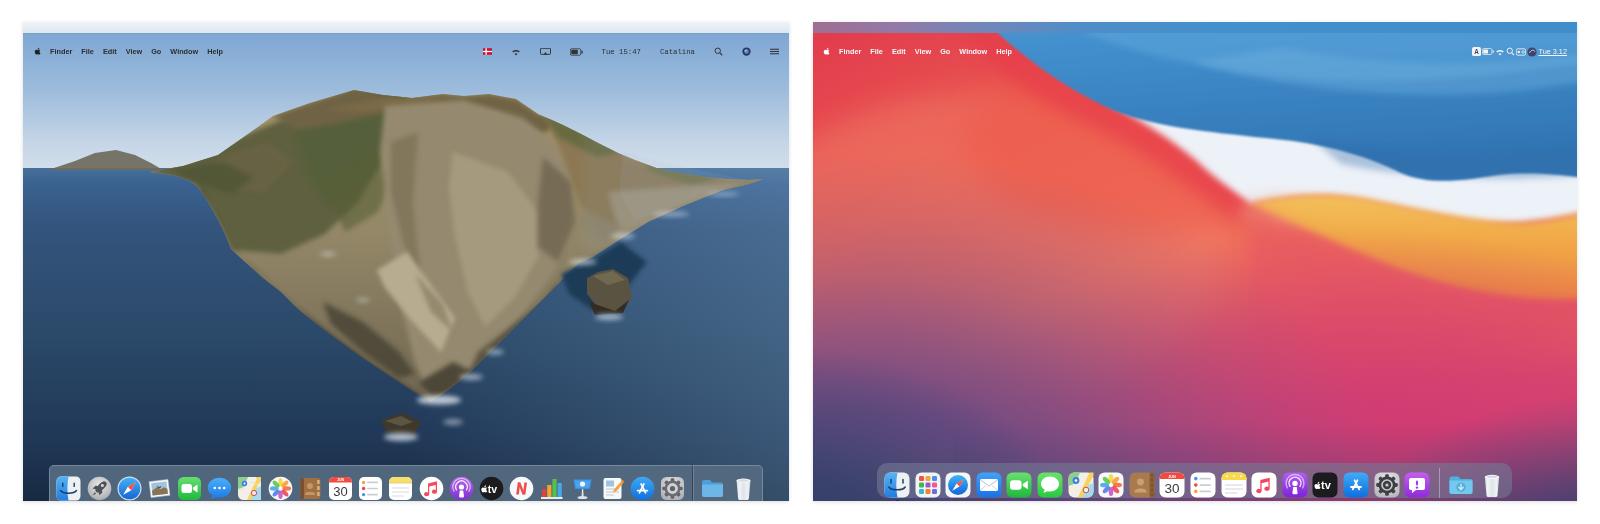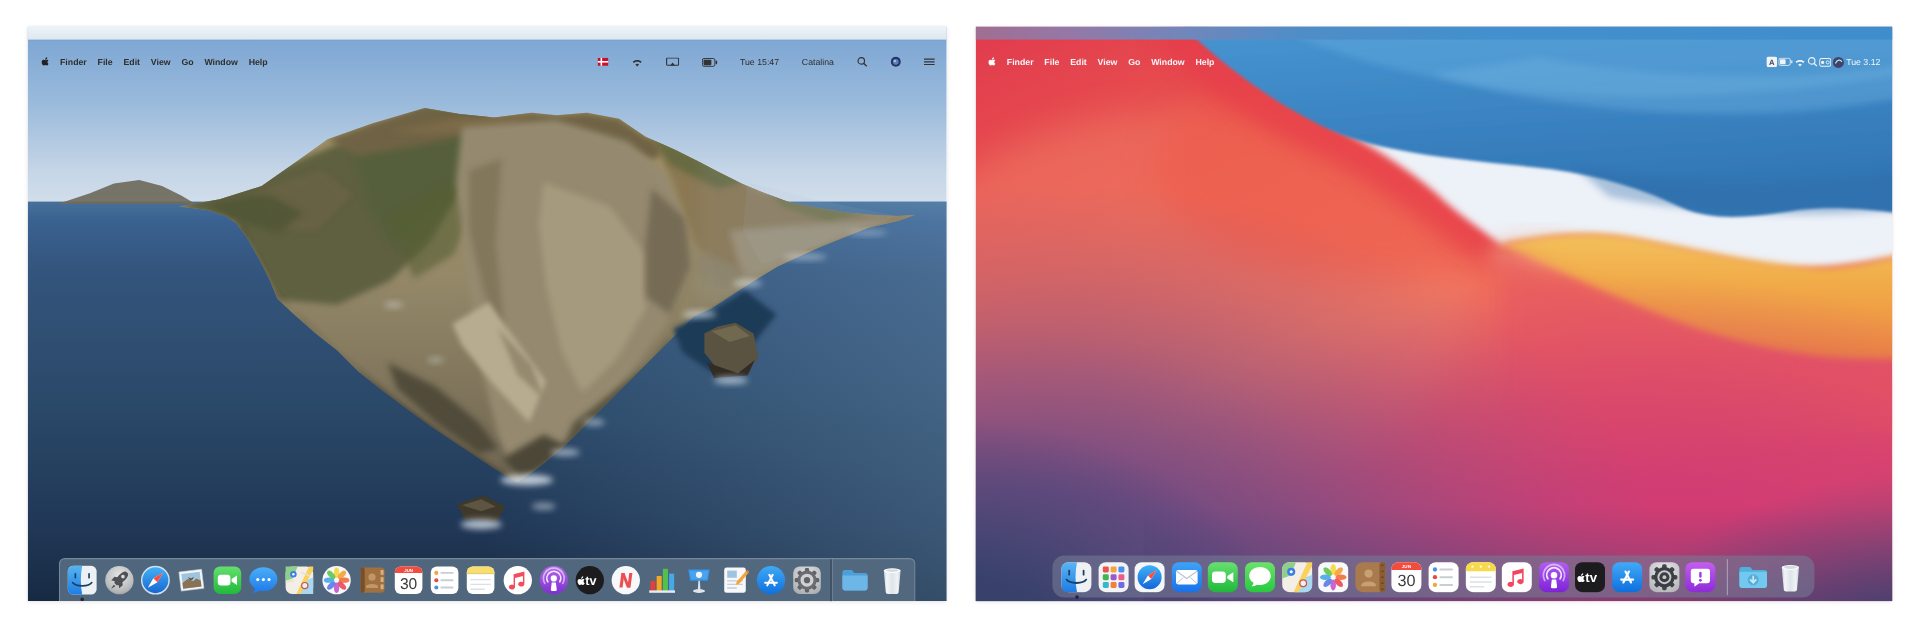--- a/index.html
+++ b/index.html
@@ -3,21 +3,21 @@
 <meta charset="utf-8">
 <style>
   html,body{margin:0;padding:0;background:#ffffff;width:1600px;height:524px;overflow:hidden;}
   *{box-sizing:border-box;}
   body{font-family:"Liberation Sans", sans-serif;}
   .shot{position:absolute;overflow:hidden;box-shadow:0 1px 4px rgba(0,0,0,0.14);}
   .wall{position:absolute;left:0;top:0;width:100%;height:100%;}
   .menubar{position:absolute;left:0;top:0;right:0;height:11px;display:flex;align-items:center;font-size:7.3px;letter-spacing:0;}
   .menubar .mleft{display:flex;align-items:center;margin-top:48px;}
   .menubar .sp{display:inline-block;font-weight:bold;}
-  .dock{position:absolute;display:flex;align-items:center;}
+  .dock{position:absolute;display:flex;align-items:flex-end;}
   .di{position:relative;flex:0 0 auto;}
   svg{display:block;}
 </style>
 </head>
 <body>
 
 <div class="shot" id="cat" style="left:23px;top:22px;width:766px;height:479px;">
   <svg class="wall" viewBox="0 0 766 479" preserveAspectRatio="none">
     <defs>
       <linearGradient id="csky" x1="0" y1="0" x2="0" y2="1">
@@ -126,21 +126,21 @@
         </svg>
       <span class="sp" style="font-weight:bold;margin-right:9px;">Finder</span>
       <span class="sp" style="margin-right:9px;">File</span>
       <span class="sp" style="margin-right:9px;">Edit</span>
       <span class="sp" style="margin-right:9px;">View</span>
       <span class="sp" style="margin-right:9px;">Go</span>
       <span class="sp" style="margin-right:9px;">Window</span>
       <span class="sp">Help</span>
     </div>
     <div style="flex:1"></div>
-    <div class="mleft" style="gap:19px;color:#2e2e2e;padding-right:4px;">
+    <div class="mleft" style="gap:19px;color:#2e2e2e;padding-right:4px;font-family:Liberation Mono, monospace;">
       <svg width="9" height="7" viewBox="0 0 11 8">
           <rect width="11" height="8" fill="#c8102e"></rect>
           <rect x="3" y="0" width="1.6" height="8" fill="#fff"></rect>
           <rect x="0" y="3.2" width="11" height="1.6" fill="#fff"></rect>
         </svg>
       <svg width="10" height="8" viewBox="0 0 16 12">
           <path d="M8,11.5 L5.5,8.8 C6.2,8.2 7,7.9 8,7.9 s1.8,0.3 2.5,0.9 Z M3.6,6.8 C4.8,5.7 6.3,5 8,5 s3.2,0.7 4.4,1.8 L14,5.2 C12.4,3.7 10.3,2.8 8,2.8 S3.6,3.7 2,5.2 Z" fill="#333"></path>
         </svg>
       <svg width="11" height="8" viewBox="0 0 16 12">
           <rect x="0.5" y="0.5" width="15" height="9" rx="1" fill="none" stroke="#333" stroke-width="1.4"></rect>
@@ -584,21 +584,21 @@
         </svg>
       <span class="sp" style="font-weight:bold;margin-right:9px;">Finder</span>
       <span class="sp" style="margin-right:9px;">File</span>
       <span class="sp" style="margin-right:9px;">Edit</span>
       <span class="sp" style="margin-right:9px;">View</span>
       <span class="sp" style="margin-right:9px;">Go</span>
       <span class="sp" style="margin-right:9px;">Window</span>
       <span class="sp">Help</span>
     </div>
     <div style="flex:1"></div>
-    <div class="mleft" style="gap:1px;padding-right:4px;">
+    <div class="mleft" style="gap:1px;padding-right:4px;text-decoration:underline;">
       <svg width="9" height="9" viewBox="0 0 12 12">
           <rect width="12" height="12" rx="2.5" fill="#f2f3f7"></rect>
           <text x="6" y="9" font-size="8.5" font-weight="bold" fill="#3a4a63" text-anchor="middle" font-family="Liberation Sans">A</text>
         </svg>
       <svg width="12" height="7" viewBox="0 0 20 11">
           <rect x="0.5" y="0.5" width="16" height="10" rx="2.5" fill="none" stroke="#f0f2f6" stroke-width="1.2"></rect>
           <rect x="17.8" y="3.4" width="1.8" height="4.2" rx="0.9" fill="#f0f2f6"></rect>
           <rect x="2" y="2" width="8" height="7" rx="1" fill="#f0f2f6"></rect>
         </svg>
       <svg width="10" height="8" viewBox="0 0 16 12">

